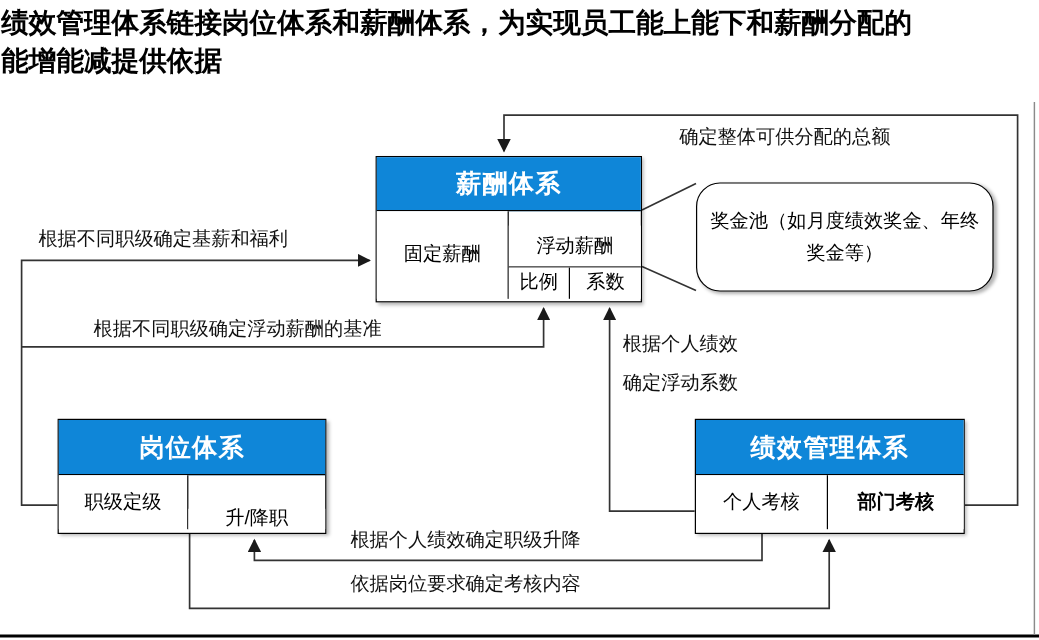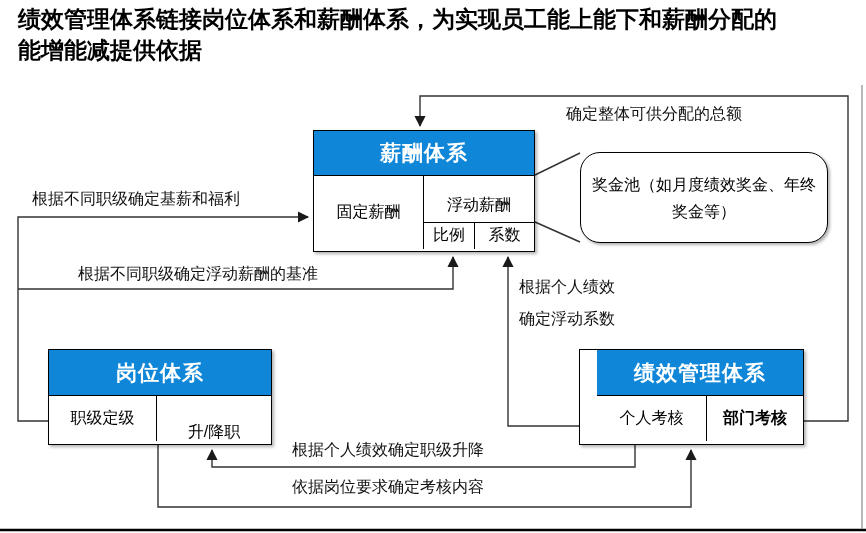--- a/index.html
+++ b/index.html
@@ -1,21 +1,21 @@
 <!DOCTYPE html>
 <html><head>
 <meta charset="utf-8">
 <style>
   html,body{margin:0;padding:0;background:#fff;}
   .stage{
     position:relative;width:866px;height:533px;background:#ffffff;
     font-family:"Liberation Sans",sans-serif;overflow:hidden;
   }
   .slide-title{
-    position:absolute;left:18px;top:4px;width:812px;
+    position:absolute;left:1px;top:4px;width:812px;
     font-size:23px;font-weight:bold;color:#000;line-height:31px;
   }
   .connector-layer{position:absolute;left:0;top:0;width:866px;height:533px;z-index:1;}
   .diagram-box{
     position:absolute;background:#ffffff;border:1.5px solid #000;
     box-sizing:border-box;box-shadow:2px 2px 3px rgba(0,0,0,0.30);z-index:2;
   }
   .box-header{
     background:#0f86d8;color:#fff;font-weight:bold;font-size:21px;
     display:flex;align-items:center;justify-content:center;
@@ -37,21 +37,21 @@
   .box-bonus{
     left:580px;top:152px;width:248px;height:91px;
     display:flex;align-items:center;justify-content:center;text-align:center;
     font-size:16px;color:#000;line-height:27px;padding:0 9px;border-radius:20px;
   }
   .box-position{left:48px;top:349px;width:224px;height:96px;}
   .box-position .box-header{height:46px;}
   .pos-body{display:flex;height:45px;}
   .cell-grading{width:108px;border-right:1.5px solid #000;}
   .cell-promotion{flex:1;margin-top:28px;}
-  .box-perf{left:579px;top:349px;width:225px;height:96px;padding-left:17px;}
+  .box-perf{left:579px;top:349px;width:225px;height:96px;}
   .box-perf .box-header{height:46px;}
   .perf-body{display:flex;height:45px;}
   .cell-individual{width:110px;border-right:1.5px solid #000;}
   .cell-department{flex:1;font-weight:bold;}
   .flow-label{
     position:absolute;font-size:16px;color:#111;white-space:nowrap;z-index:3;
   }
   .lbl-total{left:566px;top:104px;}
   .lbl-base{left:32px;top:189px;}
   .lbl-floatbase{left:78px;top:264px;}

